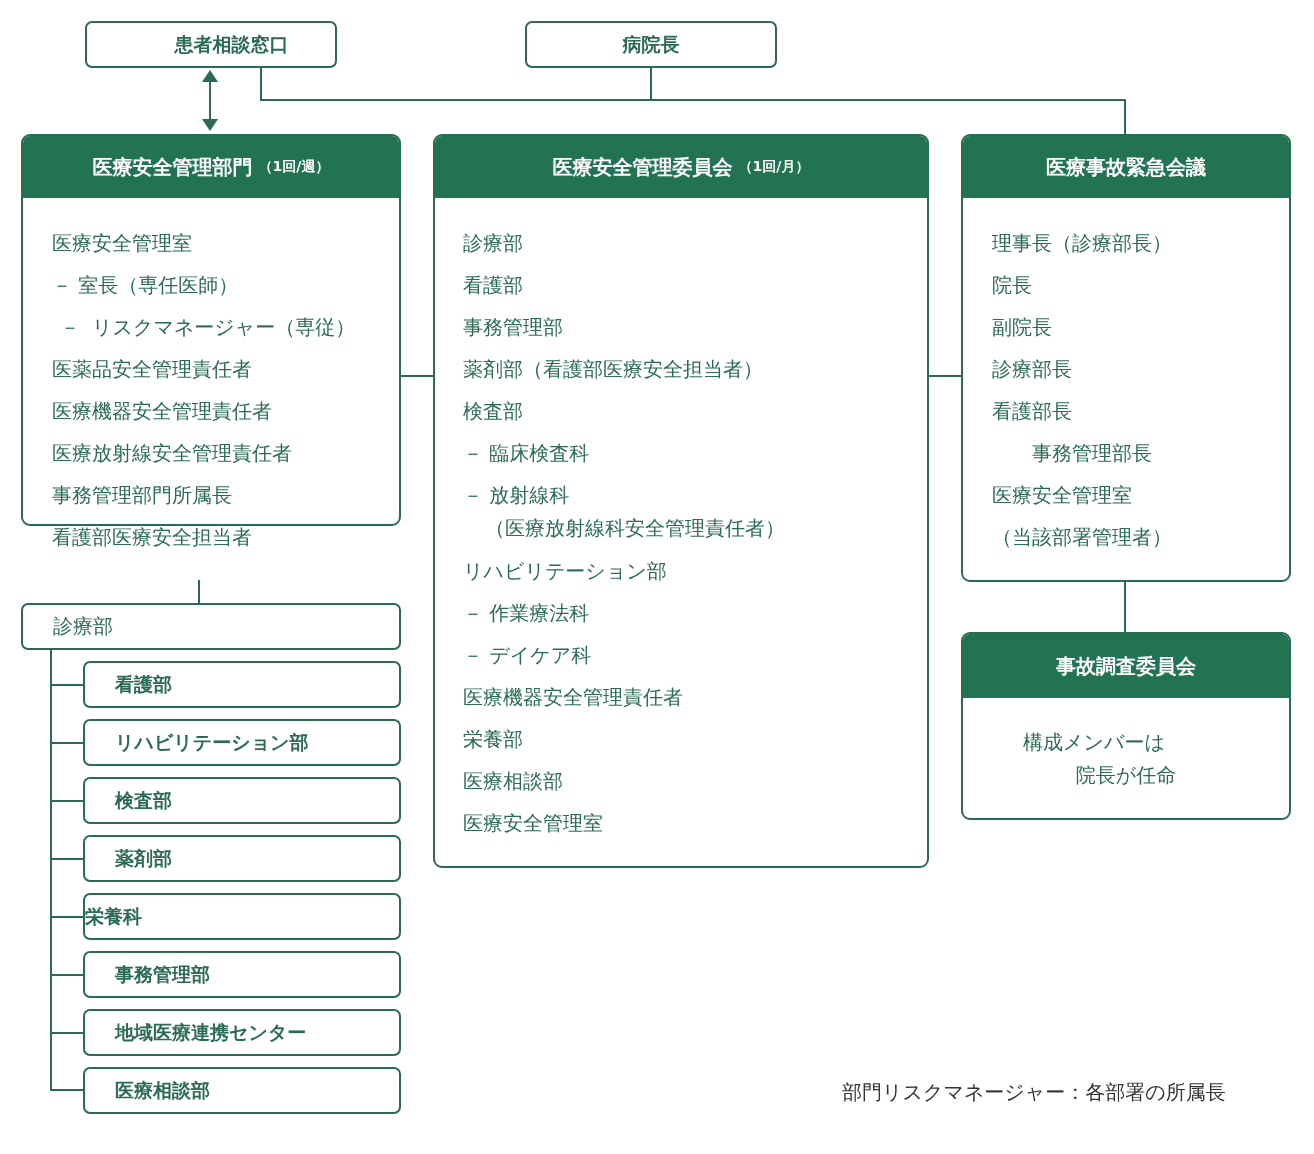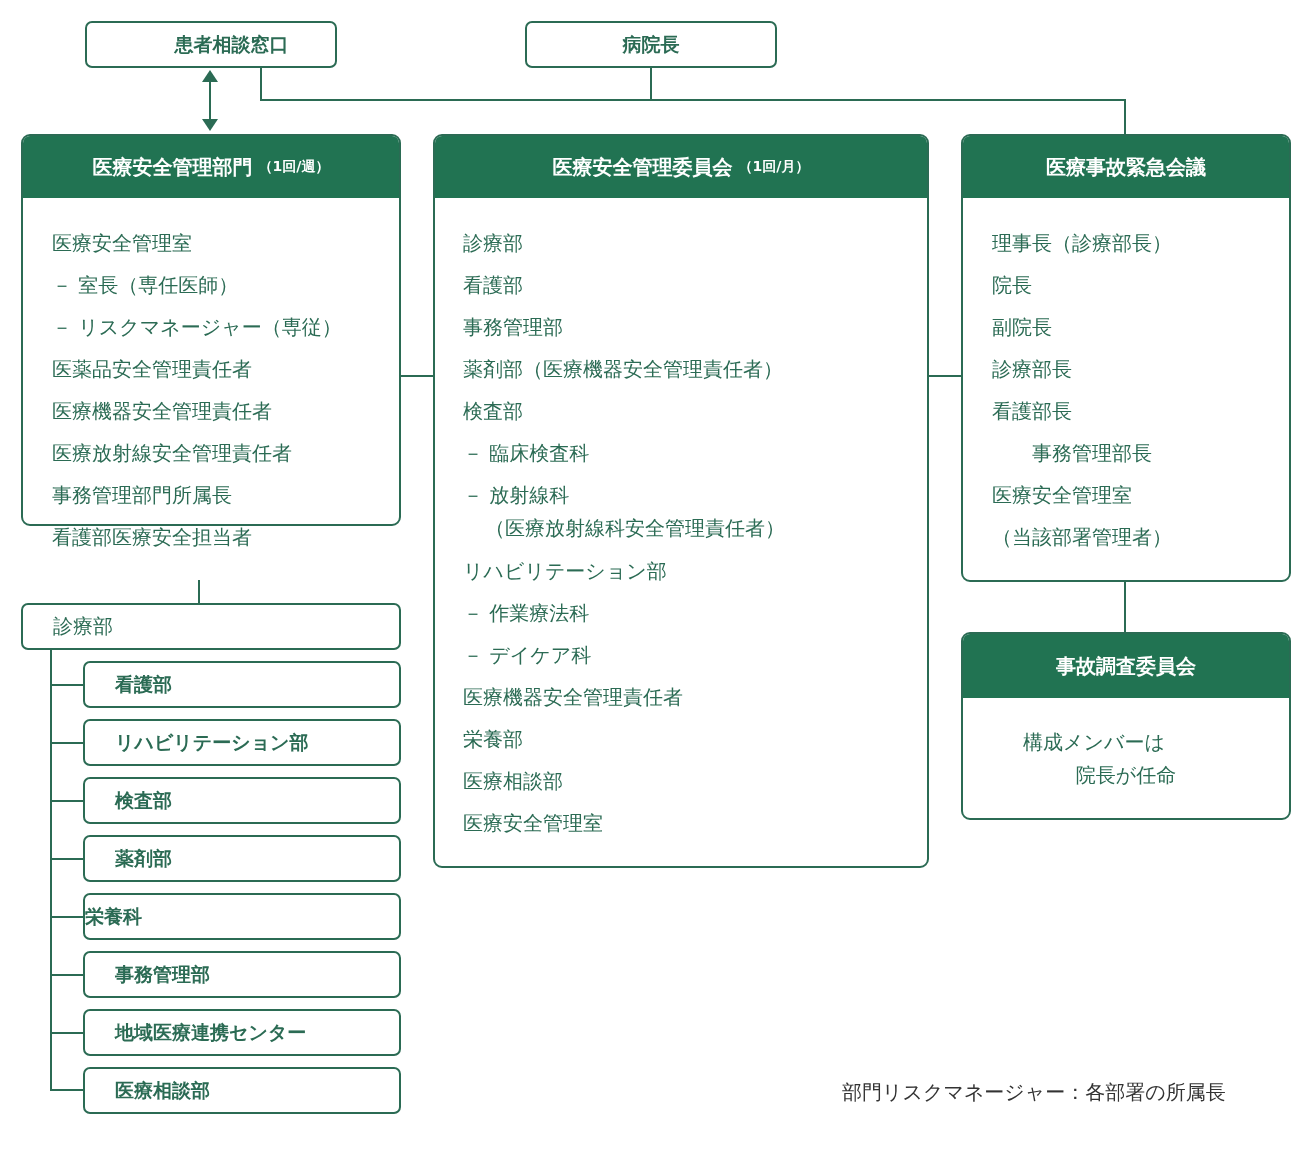--- a/index.html
+++ b/index.html
@@ -36,37 +36,37 @@
 <div class="obox center" style="left:525px;top:21px;width:252px;height:47px;">病院長</div>
 
 <div class="card" style="left:21px;top:134px;width:380px;height:392px;">
   <div class="card-head">
       <span>医療安全管理部門</span>
       <small>（1回/週）</small>
     </div>
 </div>
 <div class="item" style="left:52px;top:230px;">医療安全管理室</div>
 <div class="item" style="left:52px;top:272px;">－ 室長（専任医師）</div>
-<div class="item" style="left:52px;top:314px;">－ リスクマネージャー（専従）</div>
+<div class="item" style="left:60px;top:314px;font-family:Liberation Mono, monospace;">－ リスクマネージャー（専従）</div>
 <div class="item" style="left:52px;top:356px;">医薬品安全管理責任者</div>
 <div class="item" style="left:52px;top:398px;">医療機器安全管理責任者</div>
 <div class="item" style="left:52px;top:440px;">医療放射線安全管理責任者</div>
 <div class="item" style="left:52px;top:482px;">事務管理部門所属長</div>
 <div class="item" style="left:52px;top:524px;">看護部医療安全担当者</div>
 
 <div class="card" style="left:433px;top:134px;width:496px;height:734px;">
   <div class="card-head">
       <span>医療安全管理委員会</span>
       <small>（1回/月）</small>
     </div>
 </div>
 <div class="item" style="left:463px;top:230px;">診療部</div>
 <div class="item" style="left:463px;top:272px;">看護部</div>
 <div class="item" style="left:463px;top:314px;">事務管理部</div>
-<div class="item" style="left:463px;top:356px;">薬剤部（医療機器安全管理責任者）</div>
+<div class="item" style="left:463px;top:356px;">薬剤部（看護部医療安全担当者）</div>
 <div class="item" style="left:463px;top:398px;">検査部</div>
 <div class="item" style="left:463px;top:440px;">－ 臨床検査科</div>
 <div class="item" style="left:463px;top:482px;">－ 放射線科</div>
 <div class="item" style="left:485px;top:515px;">（医療放射線科安全管理責任者）</div>
 <div class="item" style="left:463px;top:558px;">リハビリテーション部</div>
 <div class="item" style="left:463px;top:600px;">－ 作業療法科</div>
 <div class="item" style="left:463px;top:642px;">－ デイケア科</div>
 <div class="item" style="left:463px;top:684px;">医療機器安全管理責任者</div>
 <div class="item" style="left:463px;top:726px;">栄養部</div>
 <div class="item" style="left:463px;top:768px;">医療相談部</div>

